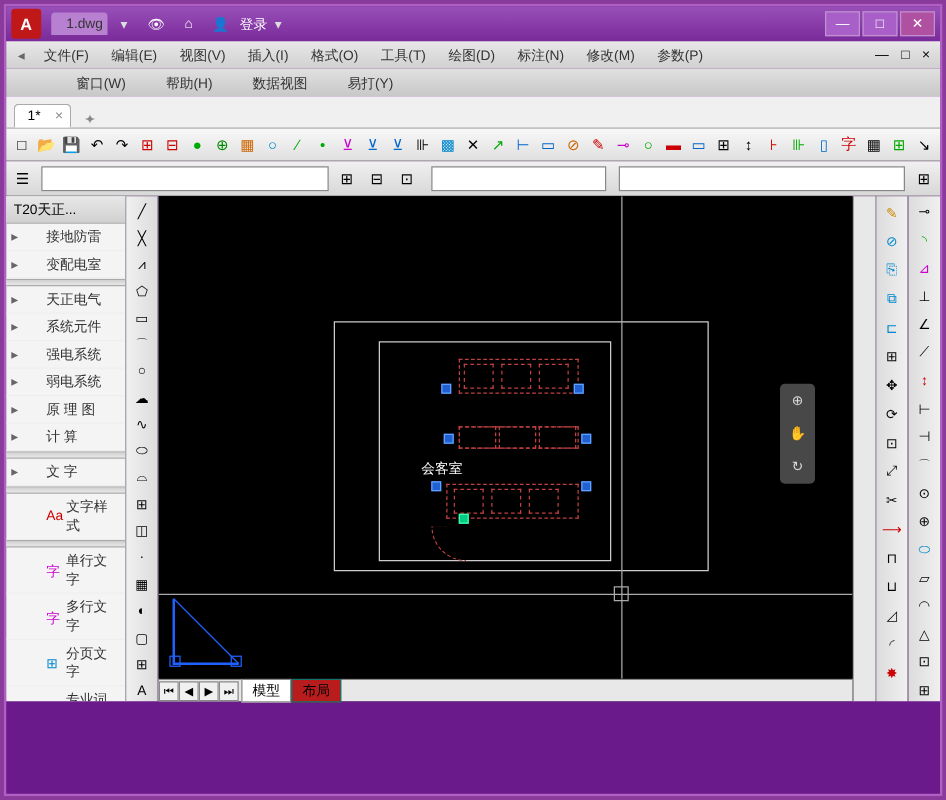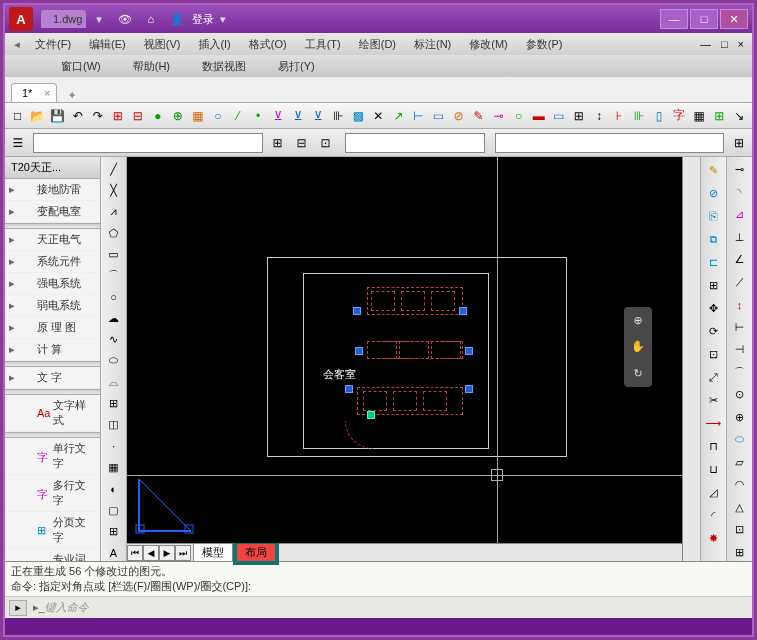--- a/index.html
+++ b/index.html
@@ -43,21 +43,21 @@
 .drawtools{width:26px;background:linear-gradient(90deg,#f0f0f0,#dcdcdc);border-right:1px solid #aaa;display:flex;flex-direction:column;align-items:center;padding-top:4px;gap:5px}
 .dtb{width:18px;height:18px;display:flex;align-items:center;justify-content:center}
 .canvas-wrap{flex:1;display:flex;flex-direction:column;background:#000;position:relative}
 .canvas{flex:1;position:relative;background:#000;overflow:hidden}
 .vscroll{width:18px;background:#e8e8e8;border-left:1px solid #888}
 .righttools{width:26px;background:linear-gradient(90deg,#dcdcdc,#f0f0f0);border-left:1px solid #aaa;display:flex;flex-direction:column;align-items:center;padding-top:4px;gap:5px}
 .righttools2{width:26px;background:linear-gradient(90deg,#dcdcdc,#f0f0f0);border-left:1px solid #aaa;display:flex;flex-direction:column;align-items:center;padding-top:4px;gap:5px}
 .hscroll-row{height:18px;background:#e8e8e8;display:flex;align-items:center;border-top:1px solid #888}
 .hs-btn{width:16px;height:16px;border:1px solid #888;background:#f0f0f0;text-align:center;line-height:14px;font-size:9px}
 .modeltab{padding:1px 8px;background:#fff;border:1px solid #888;margin-left:2px}
-.layouttab{padding:1px 8px;background:#ef4444;border:4px solid #0f766e}
+.layouttab{padding:1px 8px;background:#b91c1c;border:1px solid #0f766e}
 .cmdarea{background:#f4f4f0;border-top:1px solid #888}
 .cmdhist{padding:2px 6px;background:#f8f8f4;font-family:"SimSun";color:#333;line-height:15px;height:34px}
 .cmdline{display:flex;align-items:center;background:#eaeae4;border-top:1px solid #ccc;padding:2px 4px;height:22px}
 .cmdprompt{width:18px;height:16px;background:#ddd;border:1px solid #aaa;text-align:center;margin-right:6px}
 .cmdinput{flex:1;color:#999;font-style:italic}
 
 .room-outer{position:absolute;left:140px;top:100px;width:300px;height:200px;border:1px solid #ccc}
 .room-inner{position:absolute;left:176px;top:116px;width:186px;height:176px;border:1px solid #ccc}
 .crosshair-h{position:absolute;left:0;right:0;top:318px;height:1px;background:#aaa}
 .crosshair-v{position:absolute;top:0;bottom:0;left:370px;width:1px;background:#aaa}
@@ -267,21 +267,21 @@
     <div class="door-arc"></div>
 
     <div class="grip" style="left:226px;top:150px"></div>
     <div class="grip" style="left:332px;top:150px"></div>
     <div class="grip" style="left:228px;top:190px"></div>
     <div class="grip" style="left:338px;top:190px"></div>
     <div class="grip" style="left:218px;top:228px"></div>
     <div class="grip" style="left:338px;top:228px"></div>
     <div class="grip" style="left:240px;top:254px;background:#0c8;border-color:#4fa"></div>
 
-    <div class="roomlabel" style="left:196px;top:210px">会客室</div>
+    <div class="roomlabel" style="left:210px;top:210px">会客室</div>
 
     <div class="crosshair-h"></div>
     <div class="crosshair-v"></div>
     <div class="pickbox"></div>
 
     <svg class="triangle" width="60" height="60">
      <polyline points="4,4 4,56 56,56" stroke="#2060ff" fill="none" stroke-width="2"></polyline>
      <polyline points="4,4 56,56" stroke="#2060ff" fill="none" stroke-width="1"></polyline>
      <rect x="1" y="50" width="8" height="8" fill="none" stroke="#2060ff"></rect>
      <rect x="50" y="50" width="8" height="8" fill="none" stroke="#2060ff"></rect>
@@ -339,24 +339,13 @@
    <span class="dtb">⊕</span>
    <span class="dtb" style="color:#08c">⬭</span>
    <span class="dtb">▱</span>
    <span class="dtb">◠</span>
    <span class="dtb">△</span>
    <span class="dtb">⊡</span>
    <span class="dtb">⊞</span>
   </div>
  </div>
 
- <div class="cmdarea">
-  <div class="cmdhist">
-   <div>正在重生成 56 个修改过的图元。</div>
-   <div>命令: 指定对角点或 [栏选(F)/圈围(WP)/圈交(CP)]:</div>
-  </div>
-  <div class="cmdline">
-   <span class="cmdprompt">▸</span>
-   <span style="color:#666">▸_</span>
-   <span class="cmdinput">键入命令</span>
-  </div>
- </div>
 </div>
 
 </body></html>

